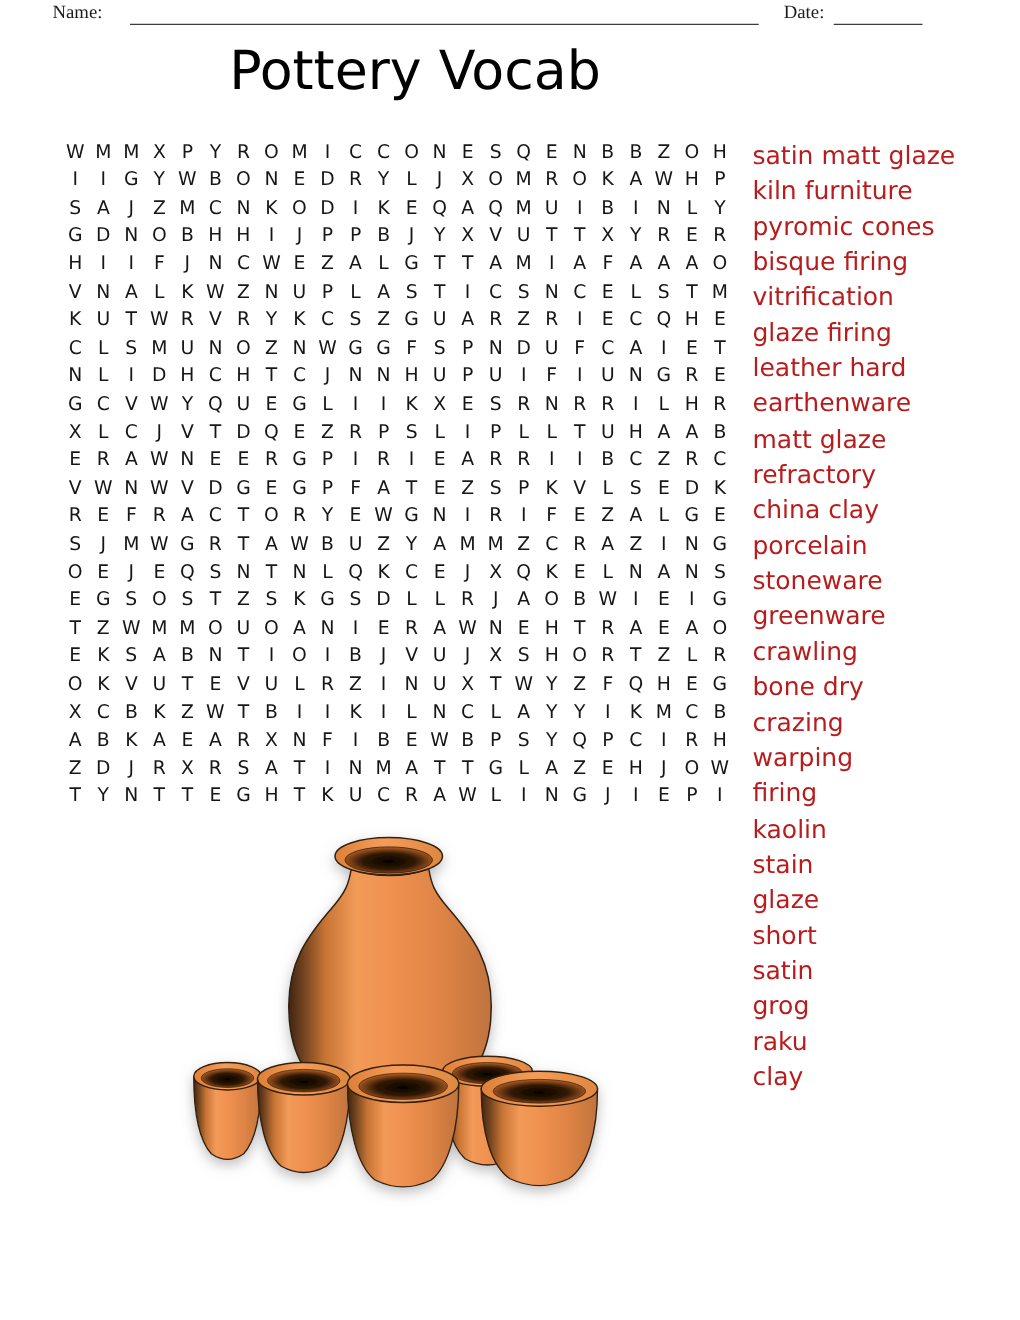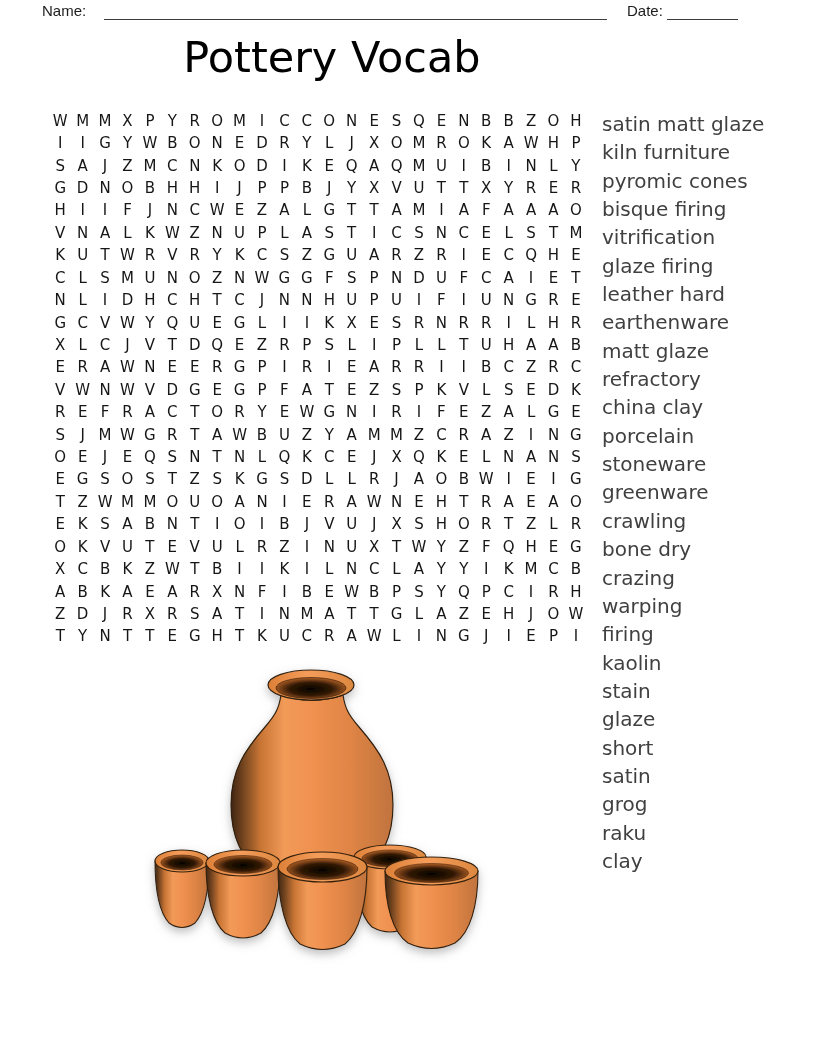--- a/index.html
+++ b/index.html
@@ -3,37 +3,37 @@
 <meta charset="utf-8">
 <style>
   html,body{margin:0;padding:0;}
   body{
     width:816px;height:1056px;position:relative;background:#ffffff;
     font-family:"DejaVu Sans", sans-serif;color:#111;overflow:hidden;
   }
   
   .topbar{position:absolute;left:0;top:0;width:816px;height:26px;
     font-family:"Liberation Sans", sans-serif;font-size:15px;color:#1c1c1c;}
-  .tb-label{position:absolute;top:2px;}
+  .tb-label{position:absolute;top:2px;font-family:Liberation Serif, serif;}
   .lbl-name{left:42px;}
   .lbl-date{left:627px;text-align:right;}
   .fill-line{position:absolute;top:0;height:19px;border-bottom:1.5px solid #3d3d3d;}
   .line-name{left:104px;width:503px;}
   .line-date{left:667px;width:71px;}
   
   .title{position:absolute;left:0;top:32px;width:664px;text-align:center;
     font-size:43px;font-weight:400;color:#000;letter-spacing:0px;}
   
   .grid{position:absolute;left:49px;top:110px;
     display:grid;grid-template-columns:repeat(24,22.43px);grid-auto-rows:22.43px;}
   .cell{display:flex;align-items:center;justify-content:center;
     font-size:15px;color:#161616;line-height:1;}
   
   .word-list{position:absolute;left:602px;top:110px;margin:0;padding:0;list-style:none;}
-  .word-list li{height:28.35px;line-height:28.35px;font-size:20px;color:#404040;white-space:nowrap;}
+  .word-list li{height:28.35px;line-height:28.35px;font-size:20px;color:#b91c1c;white-space:nowrap;}
   
   .illustration{position:absolute;left:130px;top:655px;width:370px;height:310px;}
 </style>
 </head>
 <body>
 
 <div class="topbar">
   <span class="tb-label lbl-name">Name:</span>
   <span class="fill-line line-name"></span>
   <span class="tb-label lbl-date">Date:</span>

